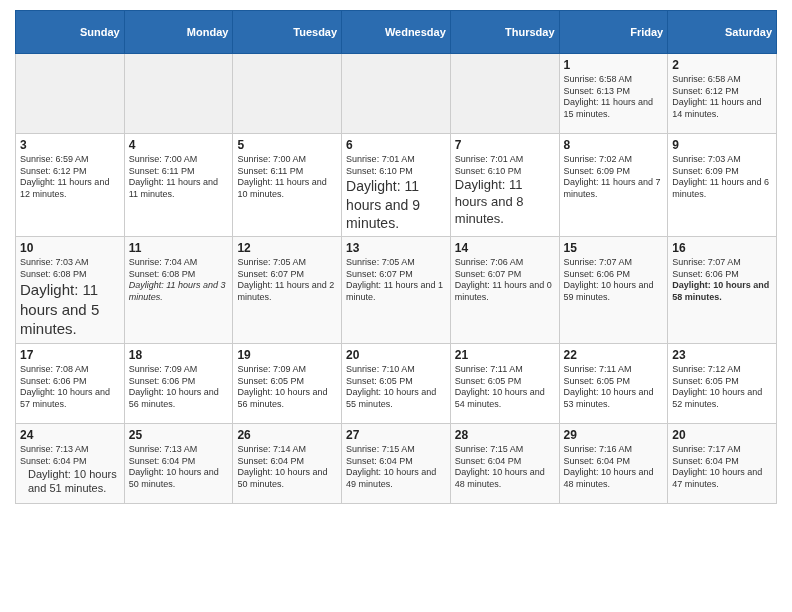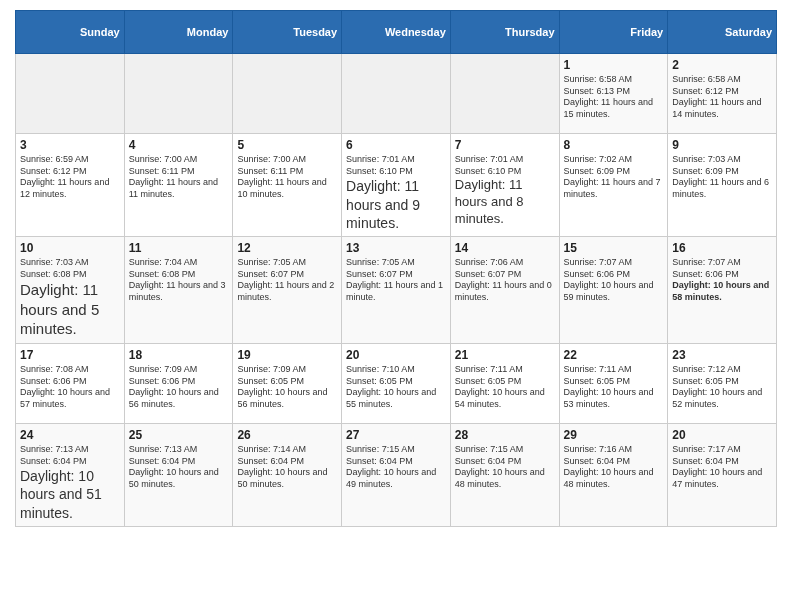--- a/index.html
+++ b/index.html
@@ -164,21 +164,21 @@
           <td>
             <span class="day-number">10</span>
             <div style="font-size: 9px; line-height: 1.3;">Sunrise: 7:03 AM</div>
             <div style="font-size: 9px; line-height: 1.3;">Sunset: 6:08 PM</div>
             <div style="font-size: 15px; line-height: 1.3;">Daylight: 11 hours and 5 minutes.</div>
           </td>
           <td>
             <span class="day-number">11</span>
             <div style="font-size: 9px; line-height: 1.3;">Sunrise: 7:04 AM</div>
             <div style="font-size: 9px; line-height: 1.3;">Sunset: 6:08 PM</div>
-            <div style="font-size: 9px; line-height: 1.3;">Daylight: 11 hours and 3 minutes.</div>
+            <div style="font-size: 9px; line-height: 1.3; font-style: italic;">Daylight: 11 hours and 3 minutes.</div>
           </td>
           <td>
             <span class="day-number">12</span>
             <div style="font-size: 9px; line-height: 1.3;">Sunrise: 7:05 AM</div>
             <div style="font-size: 9px; line-height: 1.3;">Sunset: 6:07 PM</div>
             <div style="font-size: 9px; line-height: 1.3;">Daylight: 11 hours and 2 minutes.</div>
           </td>
           <td>
             <span class="day-number">13</span>
             <div style="font-size: 9px; line-height: 1.3;">Sunrise: 7:05 AM</div>
@@ -246,21 +246,21 @@
             <div style="font-size: 9px; line-height: 1.3;">Sunrise: 7:12 AM</div>
             <div style="font-size: 9px; line-height: 1.3;">Sunset: 6:05 PM</div>
             <div style="font-size: 9px; line-height: 1.3;">Daylight: 10 hours and 52 minutes.</div>
           </td>
         </tr>
         <tr>
           <td>
             <span class="day-number">24</span>
             <div style="font-size: 9px; line-height: 1.3;">Sunrise: 7:13 AM</div>
             <div style="font-size: 9px; line-height: 1.3;">Sunset: 6:04 PM</div>
-            <div style="font-size: 14px; line-height: 1.3;">Daylight: 10 hours and 51 minutes.</div>
+            <div style="font-size: 11px; line-height: 1.3; margin-left: 8px;">Daylight: 10 hours and 51 minutes.</div>
           </td>
           <td>
             <span class="day-number">25</span>
             <div style="font-size: 9px; line-height: 1.3;">Sunrise: 7:13 AM</div>
             <div style="font-size: 9px; line-height: 1.3;">Sunset: 6:04 PM</div>
             <div style="font-size: 9px; line-height: 1.3;">Daylight: 10 hours and 50 minutes.</div>
           </td>
           <td>
             <span class="day-number">26</span>
             <div style="font-size: 9px; line-height: 1.3;">Sunrise: 7:14 AM</div>

